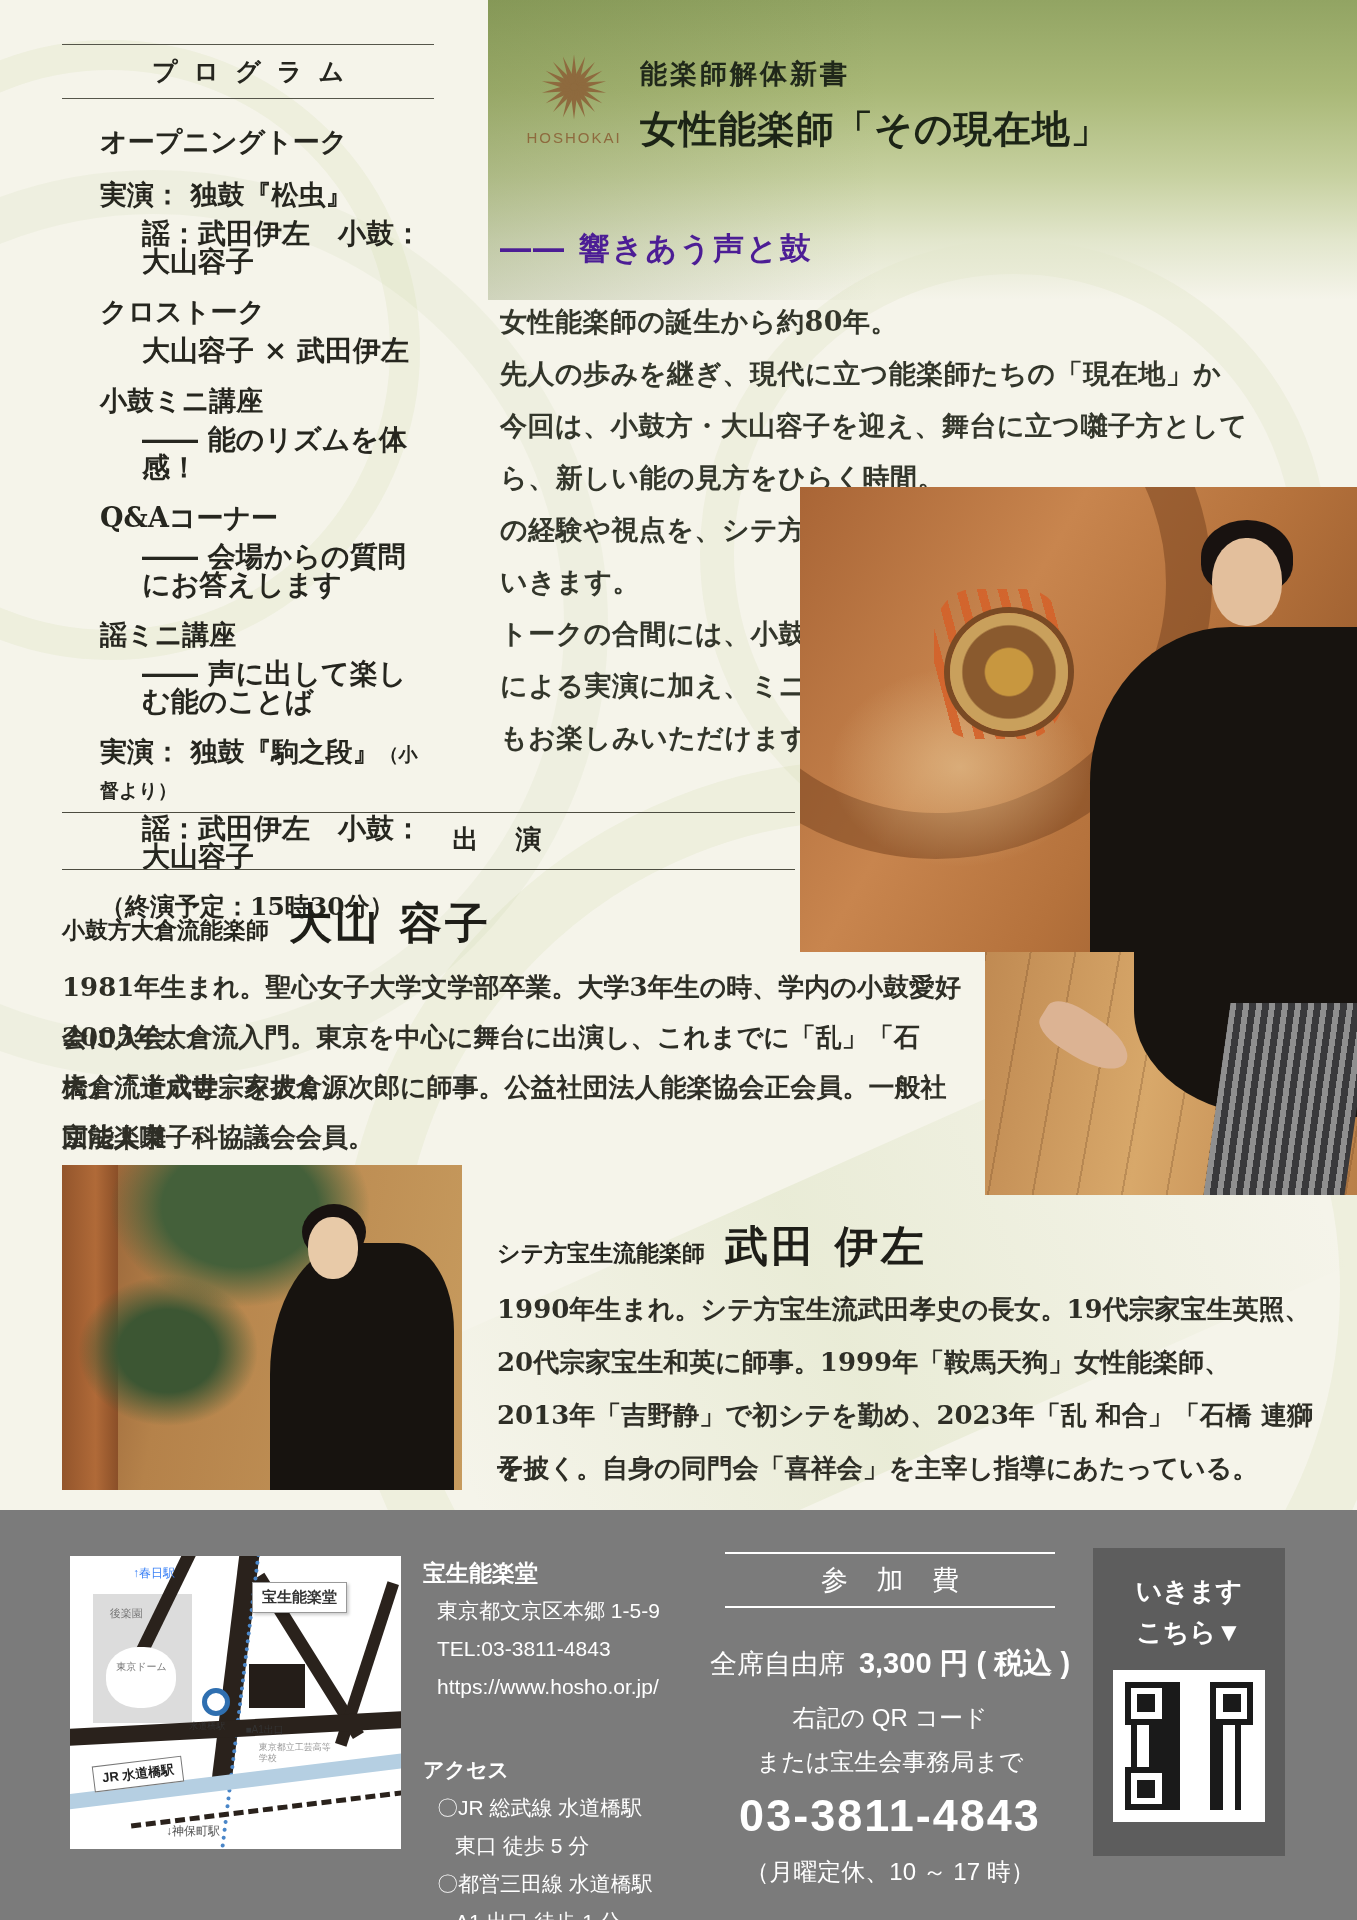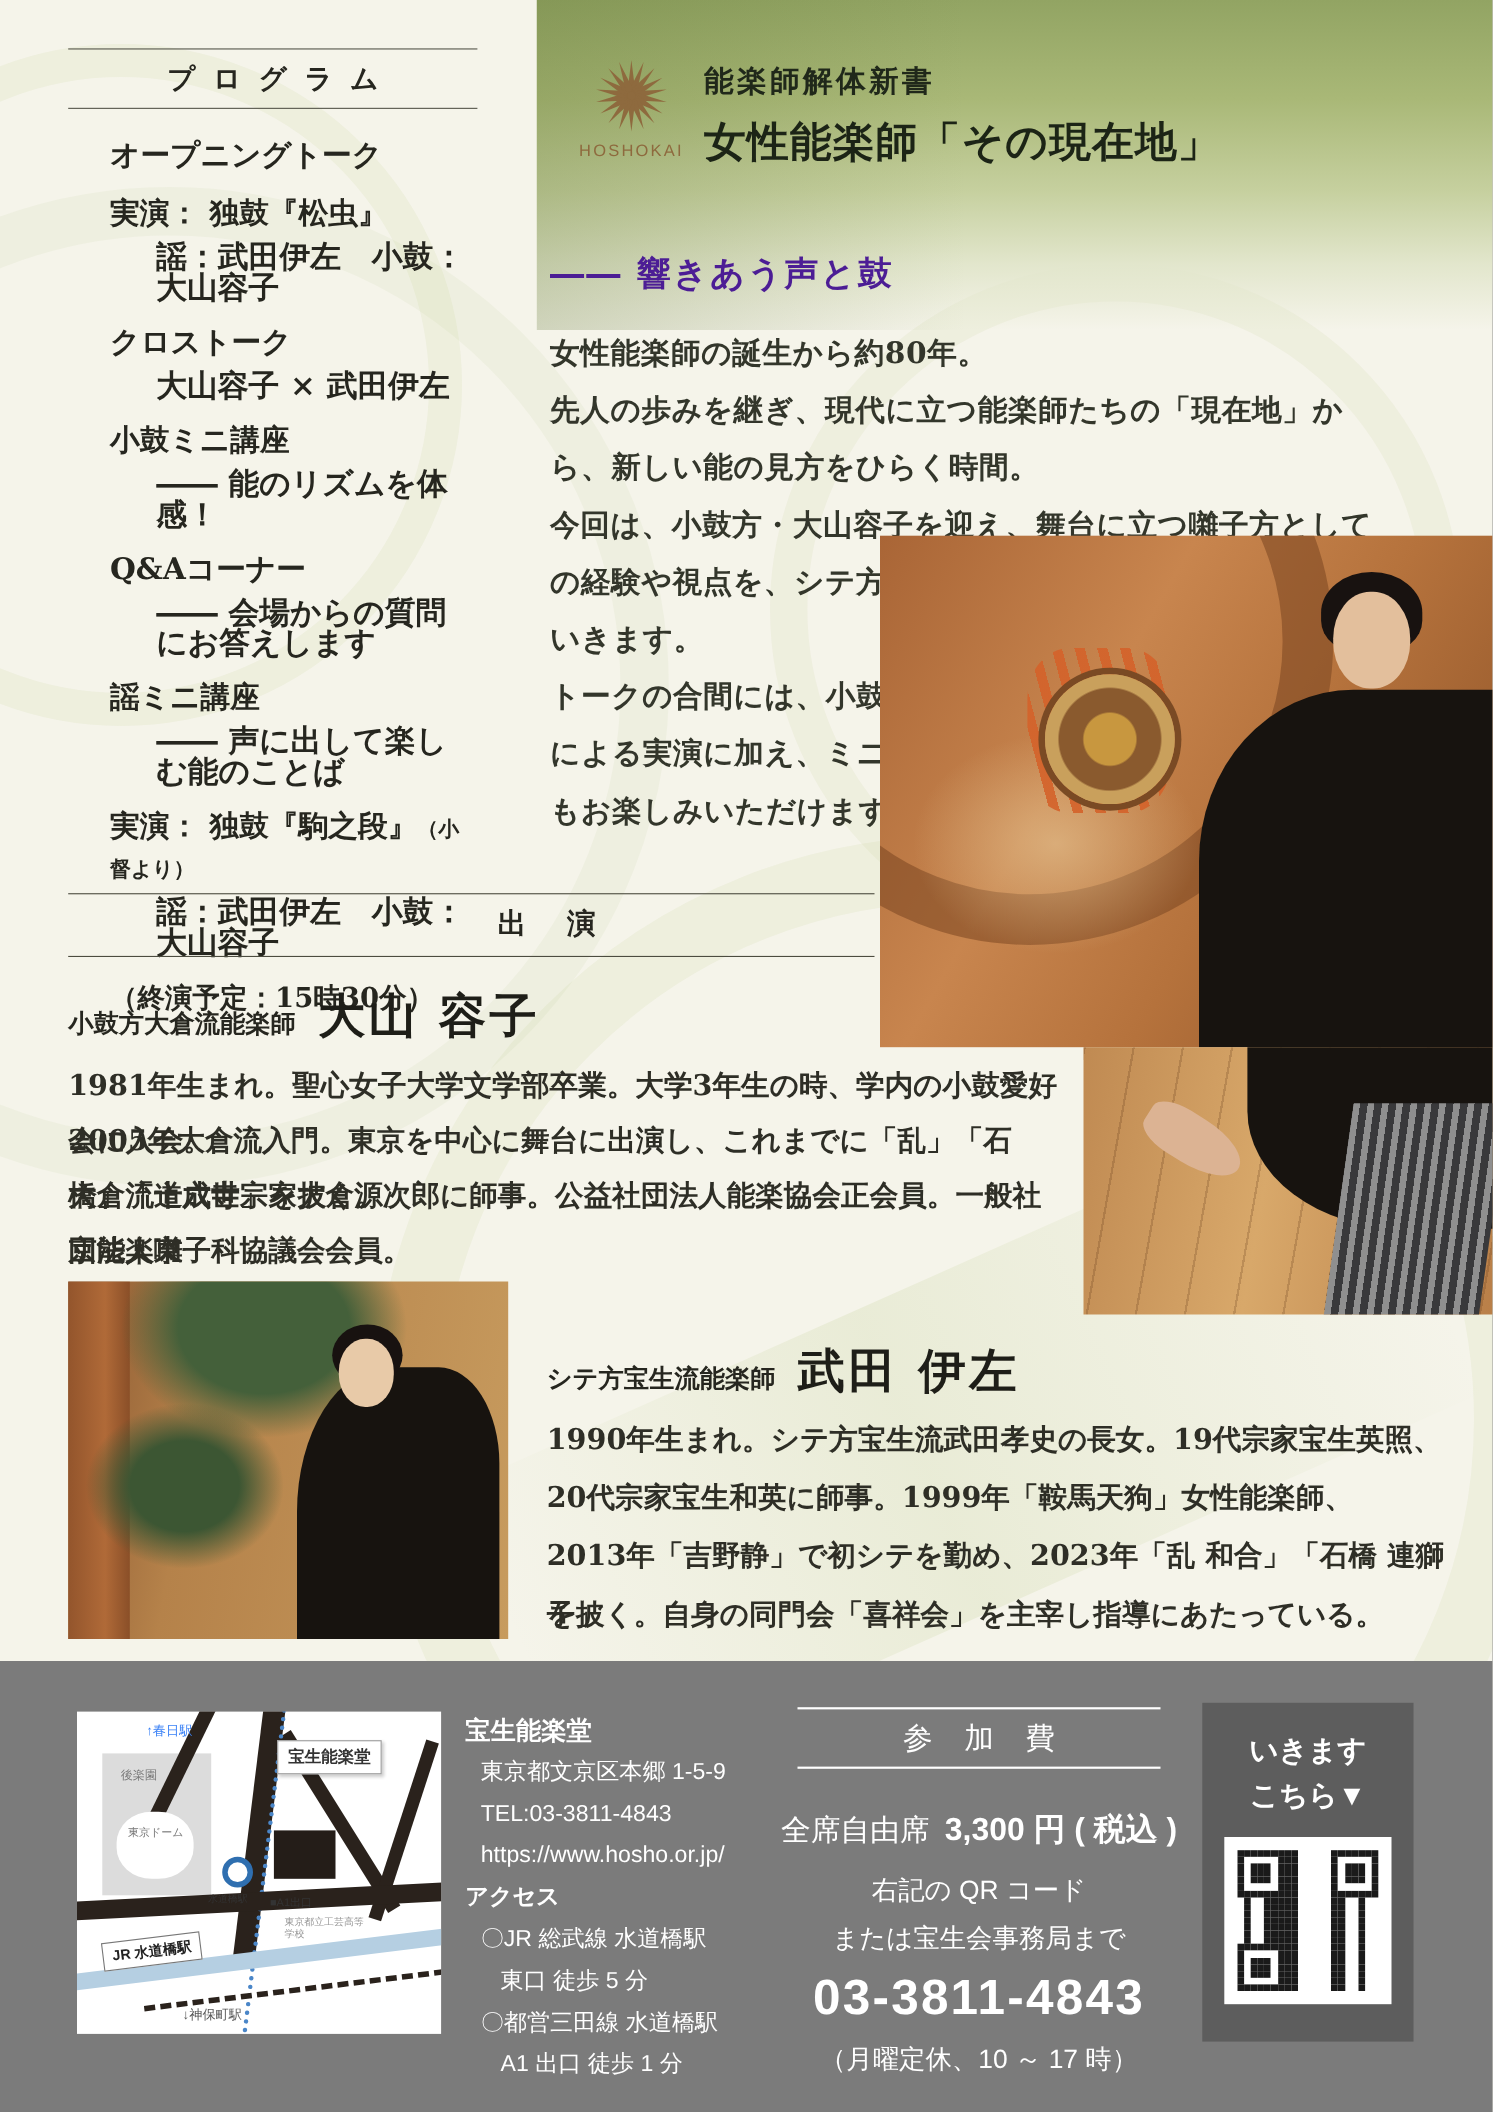--- a/index.html
+++ b/index.html
@@ -116,21 +116,21 @@
   .m-school{position:absolute;left:57%;top:63.5%;font-size:9px;color:#999;width:80px;line-height:11px;}
   .m-jr-label{position:absolute;left:7%;top:70%;background:#fff;border:1px solid #777;padding:3px 8px;
     font-size:13px;font-weight:bold;color:#222;transform:rotate(-7deg);}
   .m-top-label{position:absolute;left:19%;top:3%;font-size:12px;color:#3b82f6;}
   .m-bottom-label{position:absolute;left:29%;top:91%;font-size:12px;color:#555;}
 
   .venue{position:absolute;left:423px;top:44px;font-size:21px;line-height:38px;}
   .venue .vname{font-size:23px;font-weight:bold;}
   .venue .ind1{padding-left:14px;}
   .venue .ind2{padding-left:32px;}
-  .venue .vaccess{font-weight:bold;}
+  .venue .vaccess{font-weight:bold;margin-top:45px;}
 
   .fee{position:absolute;left:690px;top:42px;width:400px;text-align:center;}
   .fee-head{width:330px;margin:0 auto;border-top:2px solid #fff;border-bottom:2px solid #fff;padding:8px 0;
     font-family:"DejaVu Serif","Liberation Serif",serif;font-size:27px;letter-spacing:10px;text-indent:10px;}
   .fee-price{margin-top:36px;font-size:27px;}
   .fee-price b{font-size:29px;font-weight:bold;margin-left:14px;}
   .fee-l2{margin-top:18px;font-size:24px;}
   .fee-l3{margin-top:12px;font-size:24px;}
   .fee-phone{margin-top:12px;font-size:45px;font-weight:bold;letter-spacing:2px;}
   .fee-hours{margin-top:14px;font-size:24px;}
@@ -219,22 +219,22 @@
         <div class="p-main"><span>実演： 独鼓『駒之段』</span><span class="p-note">（小督より）</span></div>
         <div class="p-sub">謡：武田伊左　小鼓：大山容子</div>
       </div>
     </div>
     <div class="endnote">（終演予定：15時30分）</div>
   </section>
 
   <div class="intro">
       <div>女性能楽師の誕生から約80年。</div>
       <div>先人の歩みを継ぎ、現代に立つ能楽師たちの「現在地」か</div>
+      <div>今回は、小鼓方・大山容子を迎え、舞台に立つ囃子方として</div>
       <div>ら、新しい能の見方をひらく時間。</div>
-      <div>今回は、小鼓方・大山容子を迎え、舞台に立つ囃子方として</div>
       <div>の経験や視点を、シテ方・武田伊左との対話を通して探って</div>
       <div>いきます。</div>
       <div>トークの合間には、小鼓と謡</div>
       <div>による実演に加え、ミニ講座</div>
       <div>もお楽しみいただけます。</div>
     </div>
 
   <div class="photo photo-a">
     <div class="pine-arc"></div>
     <div class="pale"></div>

